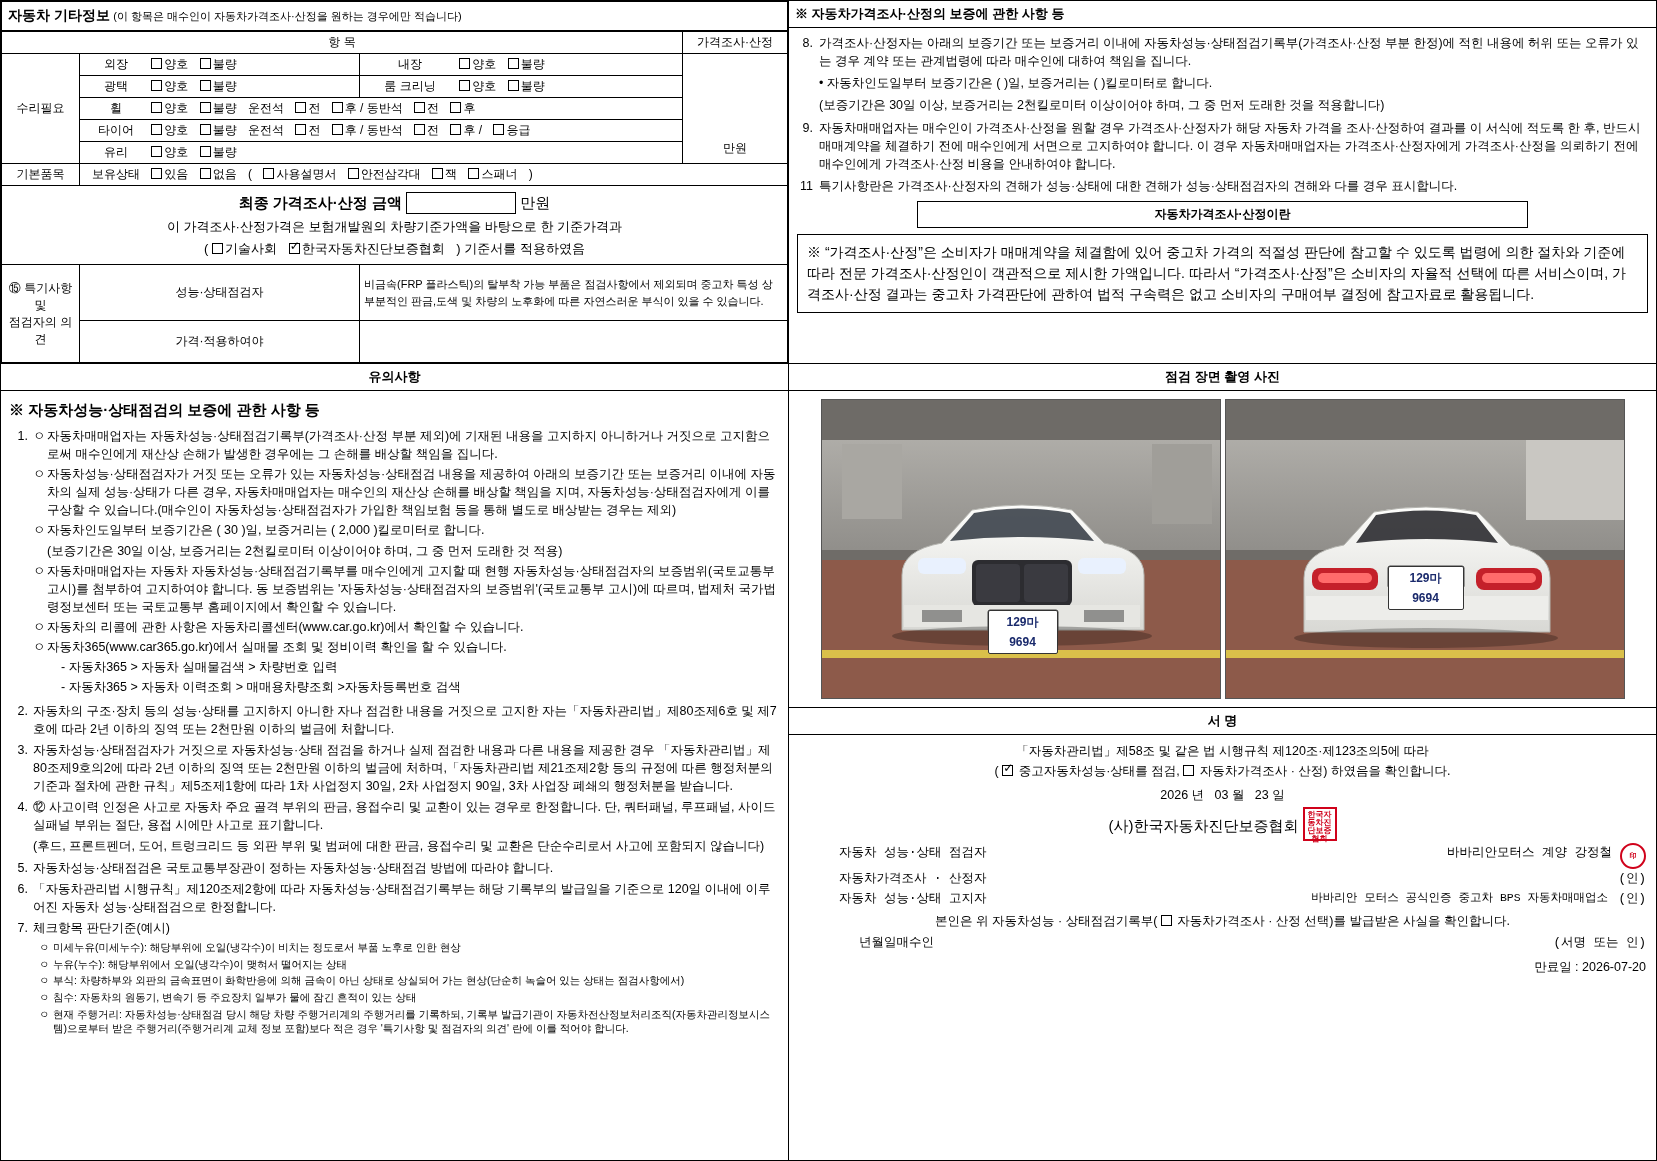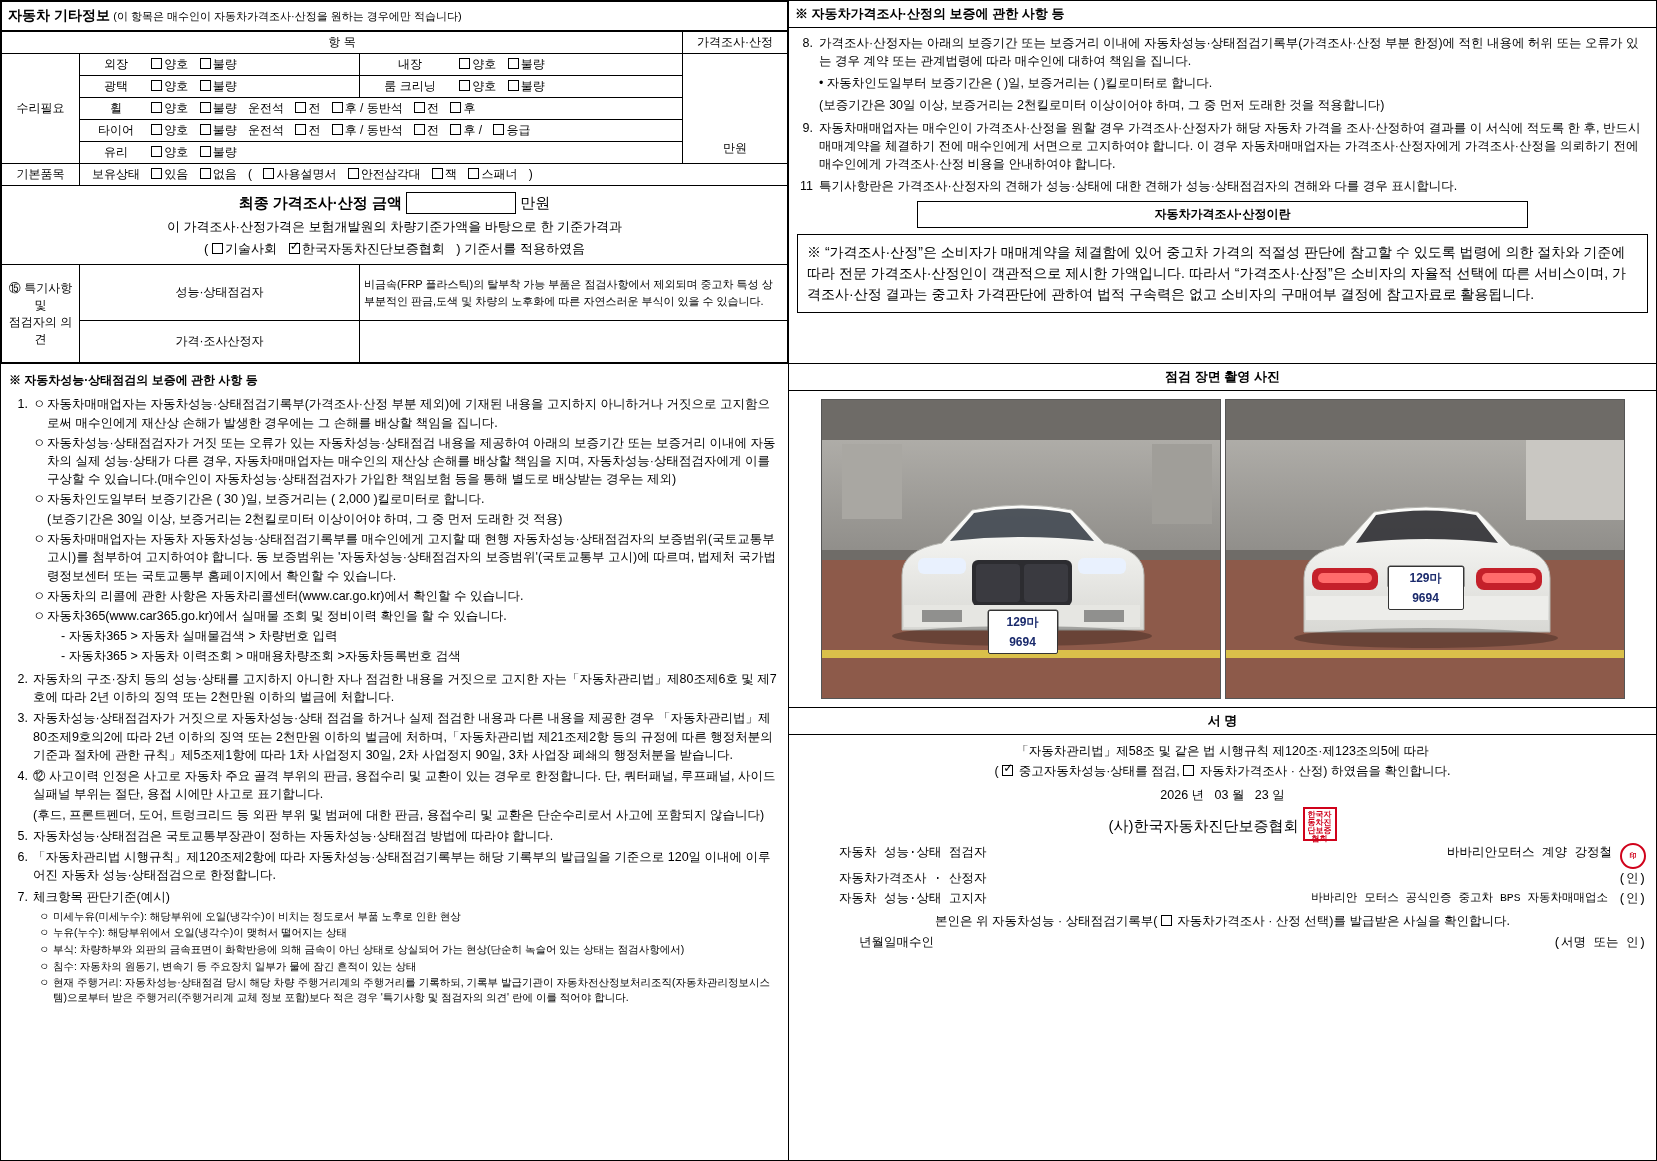--- a/index.html
+++ b/index.html
@@ -45,21 +45,21 @@
   .rt li .num { width:22px; flex:none; text-align:right; padding-right:6px; }
   .rt li .txt { flex:1; }
   .defBox { border:1px solid #000; text-align:center; font-weight:bold; padding:4px; margin:6px 120px 6px; }
   .defBody { border:1px solid #000; padding:7px 9px; font-size:14px; line-height:1.5; }
   
   .bottomRow { display:flex; flex:1; }
   .bl { width:789px; border:1px solid #000; border-top:none; }
   .br { width:868px; border:1px solid #000; border-top:none; border-left:none; }
   .centerTitle { text-align:center; font-weight:bold; font-size:13px; padding:4px; border-bottom:1px solid #000;}
   .notice { padding:6px 8px; font-size:12.5px; line-height:1.45; }
-  .notice h4 { margin:2px 0 6px; font-size:12px; }
+  .notice h4 { margin:2px 0 6px; font-size:15px; }
   .notice ol.lvl1 { margin:0; padding-left:0; list-style:none; }
   .notice ol.lvl1 > li { display:flex; margin-bottom:3px; }
   .notice ol.lvl1 > li > .n { width:24px; flex:none; text-align:right; padding-right:5px;}
   .notice ol.lvl1 > li > .c { flex:1; }
   .sub { display:flex; margin-bottom:2px;}
   .sub .b { width:14px; flex:none; }
   .sub .c2 { flex:1; }
   .tiny { font-size:10.5px; line-height:1.4; }
   .photos { display:flex; gap:4px; padding:8px; justify-content:center; }
   .photo { width:400px; height:300px; position:relative; overflow:hidden; background:#8a8a86; border:1px solid #555;}
@@ -193,21 +193,21 @@
             </div>
           </td>
         </tr>
         <tr>
           <td class="ctr" rowspan="2" style="width:78px;white-space:pre-line;margin-top:44px;">⑮ 특기사항 및
 점검자의 의견</td>
           <td class="ctr" style="width:110px;">성능·상태점검자</td>
           <td colspan="2" style="height:56px;font-size:11px;line-height:1.5;">비금속(FRP 플라스틱)의 탈부착 가능 부품은 점검사항에서 제외되며 중고차 특성 상 부분적인 판금,도색 및 차량의 노후화에 따른 자연스러운 부식이 있을 수 있습니다.</td>
         </tr>
         <tr>
-          <td class="ctr">가격·조사산정자</td>
+          <td class="ctr">가격·적용하여야</td>
           <td colspan="2" style="height:42px;"></td>
         </tr>
       </tbody>
         </table>
     </div>
 
     <div class="rightCol">
       <div class="sectionTitle">※ 자동차가격조사·산정의 보증에 관한 사항 등</div>
       <div class="rt">
         <ol>
@@ -234,20 +234,21 @@
         </ol>
         <div class="defBox">자동차가격조사·산정이란</div>
         <div class="defBody">※ “가격조사·산정”은 소비자가 매매계약을 체결함에 있어 중고차 가격의 적절성 판단에 참고할 수 있도록 법령에 의한 절차와 기준에 따라 전문 가격조사·산정인이 객관적으로 제시한 가액입니다. 따라서 “가격조사·산정”은 소비자의 자율적 선택에 따른 서비스이며, 가격조사·산정 결과는 중고차 가격판단에 관하여 법적 구속력은 없고 소비자의 구매여부 결정에 참고자료로 활용됩니다.</div>
       </div>
     </div>
   </div>
 
   <div class="bottomRow">
 
     <div class="bl">
+      <div class="centerTitle">유의사항</div>
       <div class="notice">
         <h4>※ 자동차성능·상태점검의 보증에 관한 사항 등</h4>
         <ol class="lvl1">
           <li>
             <span class="n">1.</span>
             <span class="c">
               <span class="sub">
                   <span class="b">ㅇ</span>
                   <span class="c2">자동차매매업자는 자동차성능·상태점검기록부(가격조사·산정 부분 제외)에 기재된 내용을 고지하지 아니하거나 거짓으로 고지함으로써 매수인에게 재산상 손해가 발생한 경우에는 그 손해를 배상할 책임을 집니다.</span>
                 </span>
@@ -447,16 +448,17 @@
           <span>자동차가격조사 · 산정 선택)를 발급받은 사실을 확인합니다.</span>
         </div>
         <div class="sigrow" style="margin-top:2px;">
           <span style="padding-left:60px;">년</span>
           <span>월</span>
           <span>일</span>
           <span>매수인</span>
           <span style="flex:1;"></span>
           <span>(서명 또는 인)</span>
         </div>
+        <div style="text-align:right;margin-top:4px;">만료일 : 2026-07-20</div>
       </div>
     </div>
   </div>
 </div>
 
 </body></html>

